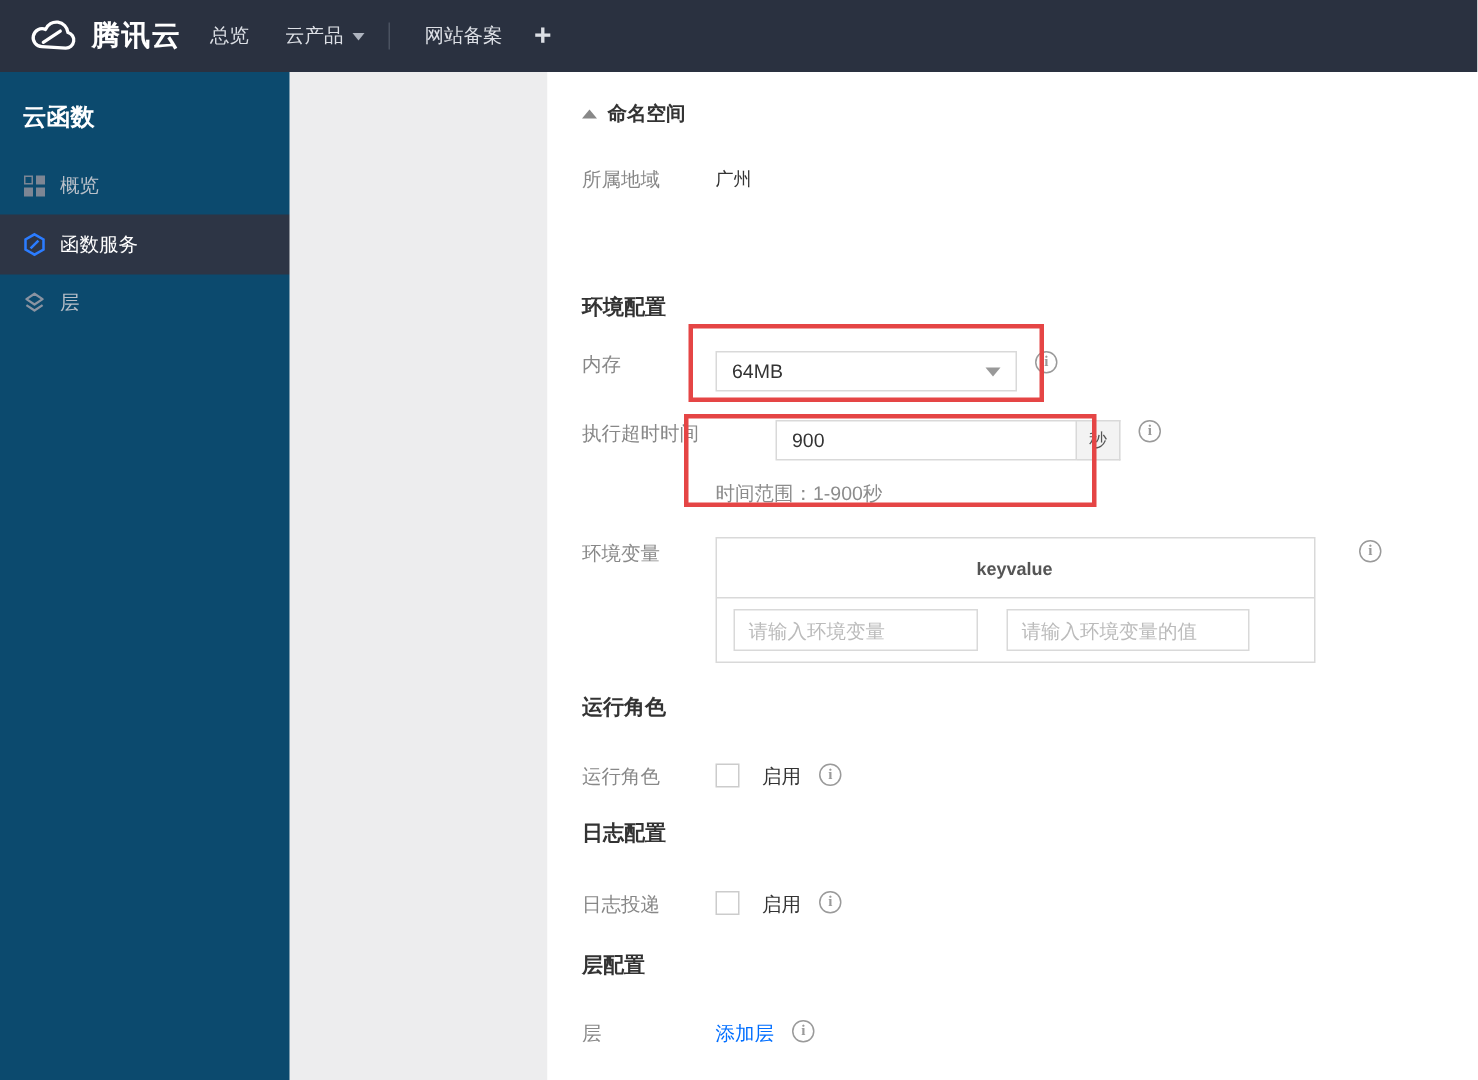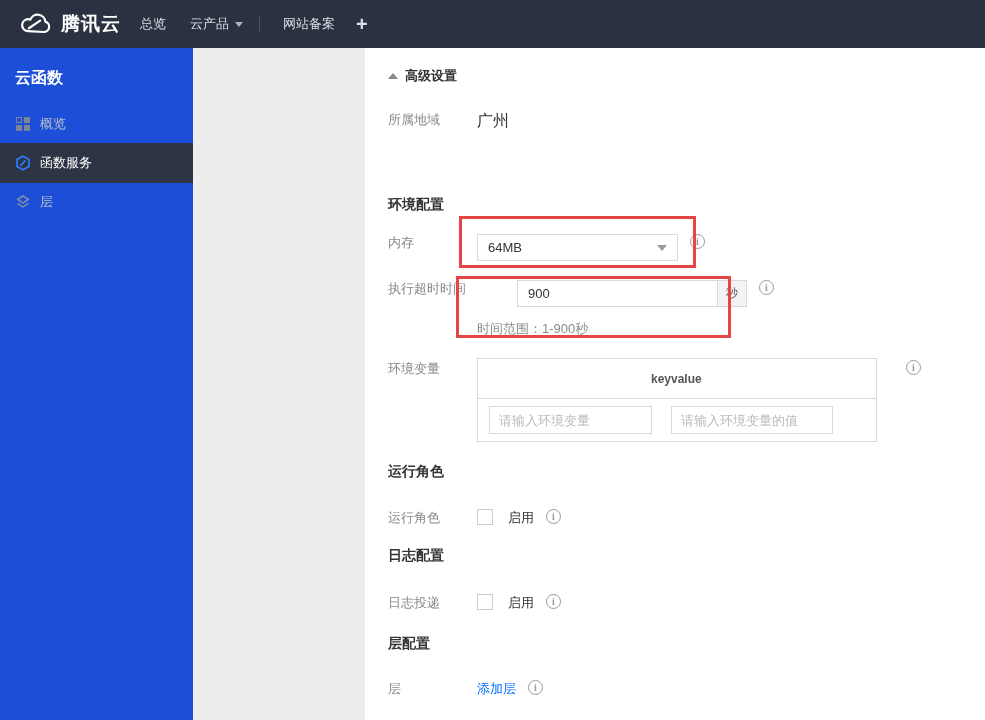--- a/index.html
+++ b/index.html
@@ -10,37 +10,37 @@
   
   .topbar { position:absolute; left:0; top:0; width:985px; height:48px; background:#2a3140; }
   .brand { position:absolute; left:18px; top:0; height:48px; display:flex; align-items:center; gap:9px; }
   .brand-name { color:#fff; font-size:19px; font-weight:bold; letter-spacing:1px; }
   .tb-item { position:absolute; top:0; height:48px; display:flex; align-items:center; color:#dcdfe5; font-size:13px; cursor:pointer; }
   .tb-caret { display:inline-block; margin-left:6px; width:0; height:0; border-left:4px solid transparent; border-right:4px solid transparent; border-top:5px solid #aeb4bf; }
   .tb-divider { position:absolute; left:259px; top:15px; width:1px; height:18px; background:#4a5260; }
   .tb-plus { font-size:20px; font-weight:bold; color:#dcdfe5; }
 
   
-  .sidebar { position:absolute; left:0; top:48px; width:231px; height:672px; background:#1d4ed8; }
+  .sidebar { position:absolute; left:0; top:48px; width:231px; height:672px; background:#0c4a6e; }
   .sb-title { padding:20px 0 0 15px; color:#fff; font-size:16px; font-weight:bold; height:57px; }
   .sb-item { position:relative; height:38px; display:flex; align-items:center; padding-left:15px; gap:9px; color:#bac0c9; font-size:13px; cursor:pointer; }
   .sb-item.active { background:#2d3545; color:#fff; height:40px; }
   .sb-icon { width:16px; height:16px; display:flex; align-items:center; justify-content:center; }
   .grid-ic { display:grid; grid-template-columns:6px 6px; grid-template-rows:6px 6px; gap:2px; }
   .grid-ic span { background:#7d8694; }
   .grid-ic span:first-child { background:transparent; border:1.5px solid #7d8694; }
 
   
   .panel-gray { position:absolute; left:193px; top:48px; width:172px; height:672px; background:#ededee; }
 
   
   .content { position:absolute; left:365px; top:48px; width:620px; height:672px; background:#fff; }
   .row { position:absolute; left:23px; display:flex; align-items:flex-start; }
   .lbl { width:89px; color:#888; font-size:13px; flex:0 0 89px; }
-  .val { color:#333; font-size:16px; }
+  .val { color:#333; font-size:12px; }
   .sec-heading { position:absolute; left:23px; color:#333; font-size:14px; font-weight:bold; }
 
   .collapse-hd { position:absolute; left:23px; top:19px; display:flex; align-items:center; gap:7px; cursor:pointer; }
   .tri-up { width:0; height:0; border-left:5px solid transparent; border-right:5px solid transparent; border-bottom:6px solid #888; }
   .collapse-txt { color:#333; font-size:13px; font-weight:600; }
 
   .selectbox { width:201px; height:28px; border:1px solid #d9d9d9; background:#fff; display:flex; align-items:center; justify-content:space-between; padding:0 10px; cursor:pointer; }
   .selectbox .sel-txt { color:#333; font-size:13px; }
   .caret-dn { width:0; height:0; border-left:5px solid transparent; border-right:5px solid transparent; border-top:6px solid #999; }
 
@@ -136,21 +136,21 @@
       <span>层</span>
     </div>
   </div>
 
   <div class="panel-gray"></div>
 
   <div class="content">
 
     <div class="collapse-hd">
       <span class="tri-up"></span>
-      <span class="collapse-txt">高级设置</span>
+      <span class="collapse-txt">命名空间</span>
     </div>
 
     <div class="row" style="top:63px">
       <span class="lbl">所属地域</span>
       <span class="val">广州</span>
     </div>
 
 
     <div class="sec-heading" style="top:148px">环境配置</div>
 

